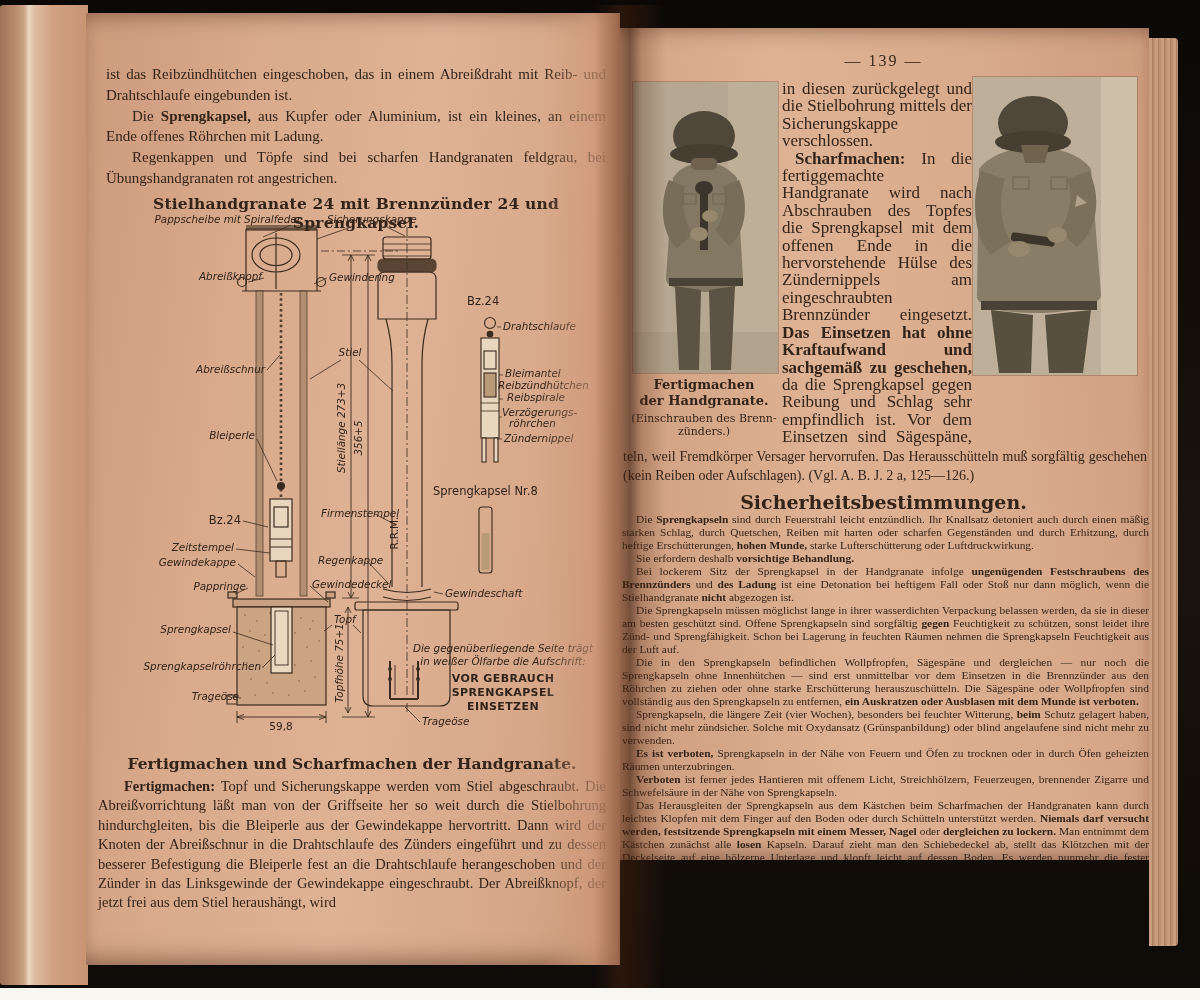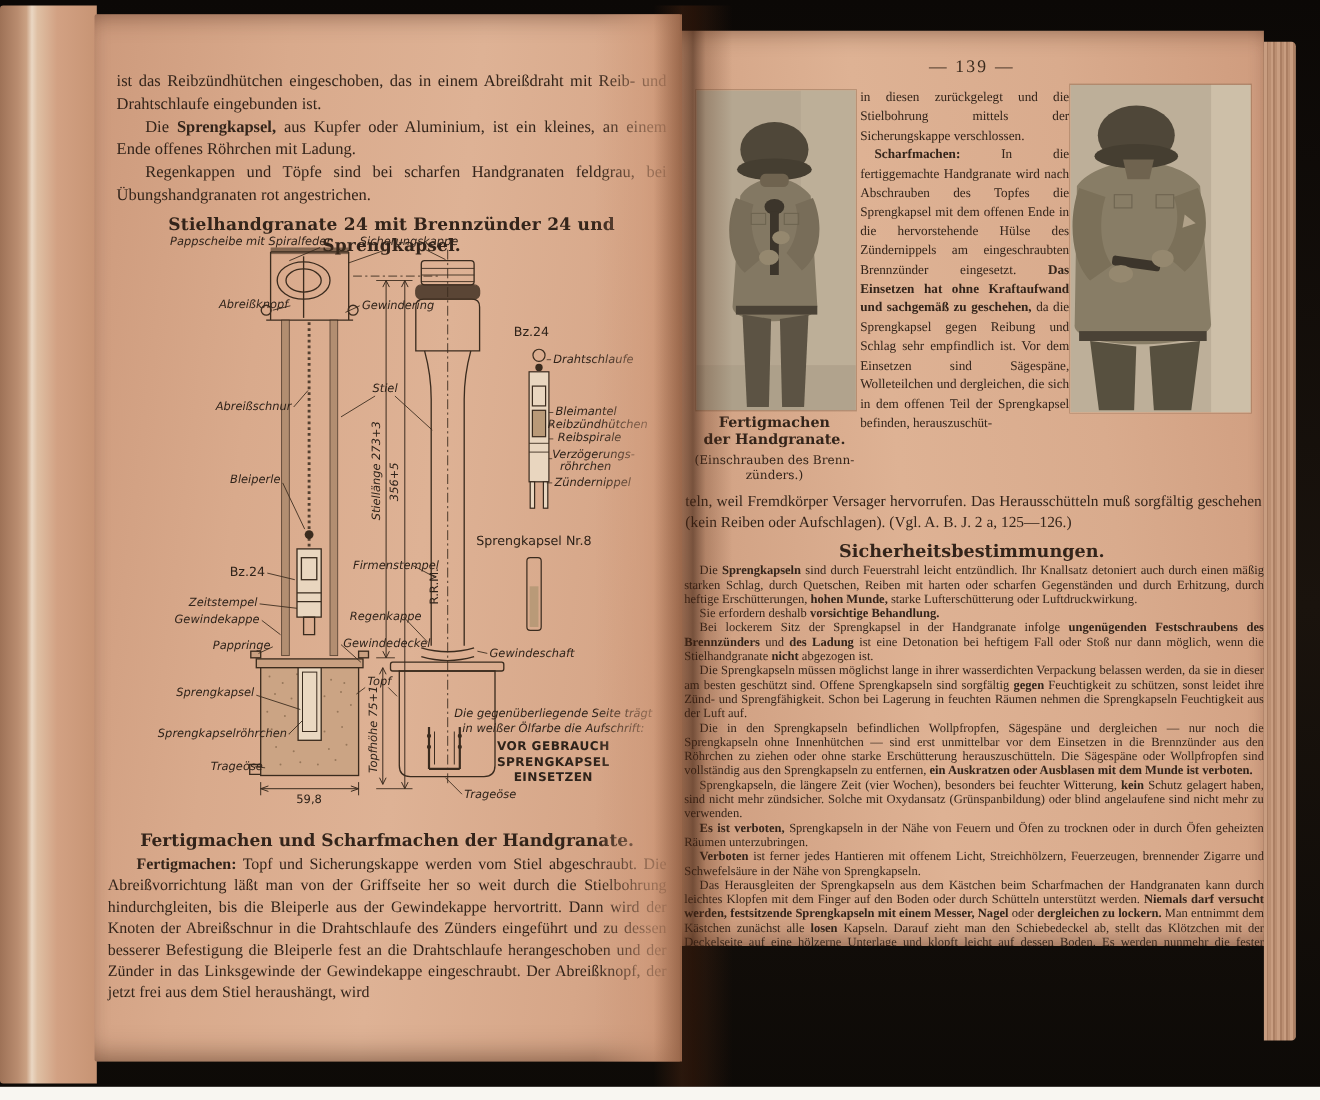--- a/index.html
+++ b/index.html
@@ -34,31 +34,31 @@
   .diagram{position:absolute;left:19px;top:190px}
   .sec-head{position:absolute;top:741px;left:0;width:100%;text-align:center;font-weight:bold;
     font-size:15.5px;font-family:"DejaVu Serif",serif}
   .fertig{position:absolute;left:12px;top:764px;width:508px;font-size:14.5px;line-height:19.4px;
     text-align:justify;text-indent:26px}
   .b{font-weight:bold}
   .photo{position:absolute;box-shadow:0 0 0 1px rgba(90,60,35,.3)}
   .photo-l{left:15px;top:54px;width:145px;height:291px}
   .photo-r{left:355px;top:49px;width:164px;height:298px}
   .colm{position:absolute;left:164px;top:52px;width:190px;height:368px;overflow:hidden}
-  .colm p{font-size:12px;line-height:17.4px;text-align:justify}
+  .colm p{font-size:17px;line-height:17.4px;text-align:justify}
   .ind2{text-indent:13px}
   .caption{position:absolute;text-align:center;font-family:"DejaVu Serif",serif}
   .cap-left{left:0;top:349px;width:172px}
   .cap-right{left:348px;top:349px;width:178px}
   .cap-b{font-weight:bold;font-size:13px;line-height:15.5px}
   .cap-s{font-size:11px;line-height:13px}
   .mt{margin-top:4px}
   .bridge{position:absolute;left:5px;top:419px;width:524px;font-size:14px;line-height:19px;text-align:justify}
   .safety-head{position:absolute;top:463px;left:0;width:100%;text-align:center;font-weight:bold;
-    font-size:16px;font-family:"DejaVu Serif",serif}
+    font-size:19px;font-family:"DejaVu Serif",serif}
   .safety{position:absolute;left:4px;top:485px;width:527px}
   .safety p{font-size:11.4px;line-height:13px;text-align:justify;text-indent:14px}
   .lbl{font:italic 10.4px "DejaVu Sans",sans-serif;fill:#2f231a}
   .lblb{font:11.5px "DejaVu Sans",sans-serif;fill:#2f231a}
   .lbls{font:10.5px "DejaVu Sans",sans-serif;fill:#2f231a}
   .lblc{font:bold 11px "DejaVu Sans",sans-serif;fill:#2f231a;letter-spacing:.4px}
 </style>
 </head>
 <body>
 
@@ -303,21 +303,21 @@
 
     <p class="bridge"><span>teln, weil Fremdkörper Versager hervorrufen. Das Herausschütteln muß sorgfältig geschehen (kein Reiben oder Aufschlagen). (Vgl. A. B. J. 2 a, 125—126.)</span></p>
 
     <div class="safety-head">Sicherheitsbestimmungen.</div>
     <div class="safety">
       <p><span>Die </span><span class="b">Sprengkapseln</span><span> sind durch Feuerstrahl leicht entzündlich. Ihr Knallsatz detoniert auch durch einen mäßig starken Schlag, durch Quetschen, Reiben mit harten oder scharfen Gegenständen und durch Erhitzung, durch heftige Erschütterungen, </span><span class="b">hohen Munde,</span><span> starke Lufterschütterung oder Luftdruckwirkung.</span></p>
       <p><span>Sie erfordern deshalb </span><span class="b">vorsichtige Behandlung.</span></p>
       <p><span>Bei lockerem Sitz der Sprengkapsel in der Handgranate infolge </span><span class="b">ungenügenden Festschraubens des Brennzünders</span><span> und </span><span class="b">des Ladung</span><span> ist eine Detonation bei heftigem Fall oder Stoß nur dann möglich, wenn die Stielhandgranate </span><span class="b">nicht</span><span> abgezogen ist.</span></p>
       <p><span>Die Sprengkapseln müssen möglichst lange in ihrer wasserdichten Verpackung belassen werden, da sie in dieser am besten geschützt sind. Offene Sprengkapseln sind sorgfältig </span><span class="b">gegen</span><span> Feuchtigkeit zu schützen, sonst leidet ihre Zünd- und Sprengfähigkeit. Schon bei Lagerung in feuchten Räumen nehmen die Sprengkapseln Feuchtigkeit aus der Luft auf.</span></p>
       <p><span>Die in den Sprengkapseln befindlichen Wollpfropfen, Sägespäne und dergleichen — nur noch die Sprengkapseln ohne Innenhütchen — sind erst unmittelbar vor dem Einsetzen in die Brennzünder aus den Röhrchen zu ziehen oder ohne starke Erschütterung herauszuschütteln. Die Sägespäne oder Wollpfropfen sind vollständig aus den Sprengkapseln zu entfernen, </span><span class="b">ein Auskratzen oder Ausblasen mit dem Munde ist verboten.</span></p>
-      <p><span>Sprengkapseln, die längere Zeit (vier Wochen), besonders bei feuchter Witterung, </span><span class="b">kein</span><span> Schutz gelagert haben, sind nicht mehr zündsicher. Solche mit Oxydansatz (Grünspanbildung) oder blind angelaufene sind nicht mehr zu verwenden.</span></p>
+      <p><span>Sprengkapseln, die längere Zeit (vier Wochen), besonders bei feuchter Witterung, </span><span class="b">beim</span><span> Schutz gelagert haben, sind nicht mehr zündsicher. Solche mit Oxydansatz (Grünspanbildung) oder blind angelaufene sind nicht mehr zu verwenden.</span></p>
       <p><span class="b">Es ist verboten,</span><span> Sprengkapseln in der Nähe von Feuern und Öfen zu trocknen oder in durch Öfen geheizten Räumen unterzubringen.</span></p>
       <p><span class="b">Verboten</span><span> ist ferner jedes Hantieren mit offenem Licht, Streichhölzern, Feuerzeugen, brennender Zigarre und Schwefelsäure in der Nähe von Sprengkapseln.</span></p>
       <p><span>Das Herausgleiten der Sprengkapseln aus dem Kästchen beim Scharfmachen der Handgranaten kann durch leichtes Klopfen mit dem Finger auf den Boden oder durch Schütteln unterstützt werden. </span><span class="b">Niemals darf versucht werden, festsitzende Sprengkapseln mit einem Messer, Nagel</span><span> oder </span><span class="b">dergleichen zu lockern.</span><span> Man entnimmt dem Kästchen zunächst alle </span><span class="b">losen</span><span> Kapseln. Darauf zieht man den Schiebedeckel ab, stellt das Klötzchen mit der Deckelseite auf eine hölzerne Unterlage und klopft leicht auf dessen Boden. Es werden nunmehr die fester sitzenden Sprengkapseln herausfallen. </span><span class="b">Bleiben auch jetzt noch Sprengkapseln sitzen, so werden sie wie Versager behandelt und mit dem Klötzchen durch Sprengen vernichtet.</span></p>
       <p><span>Eine zu Übungen scharfgemachte Stielhandgranate muß verbraucht werden. Das Herausnehmen der Sprengkapsel, um sie im Sprengkapselkästchen für spätere Übungen aufzubewahren, ist verboten.</span></p>
     </div>
   </div>
 
   <div class="fore-edge"></div>
   <div class="gutter-fade"></div>
   <div class="gutter-shadow"></div>

